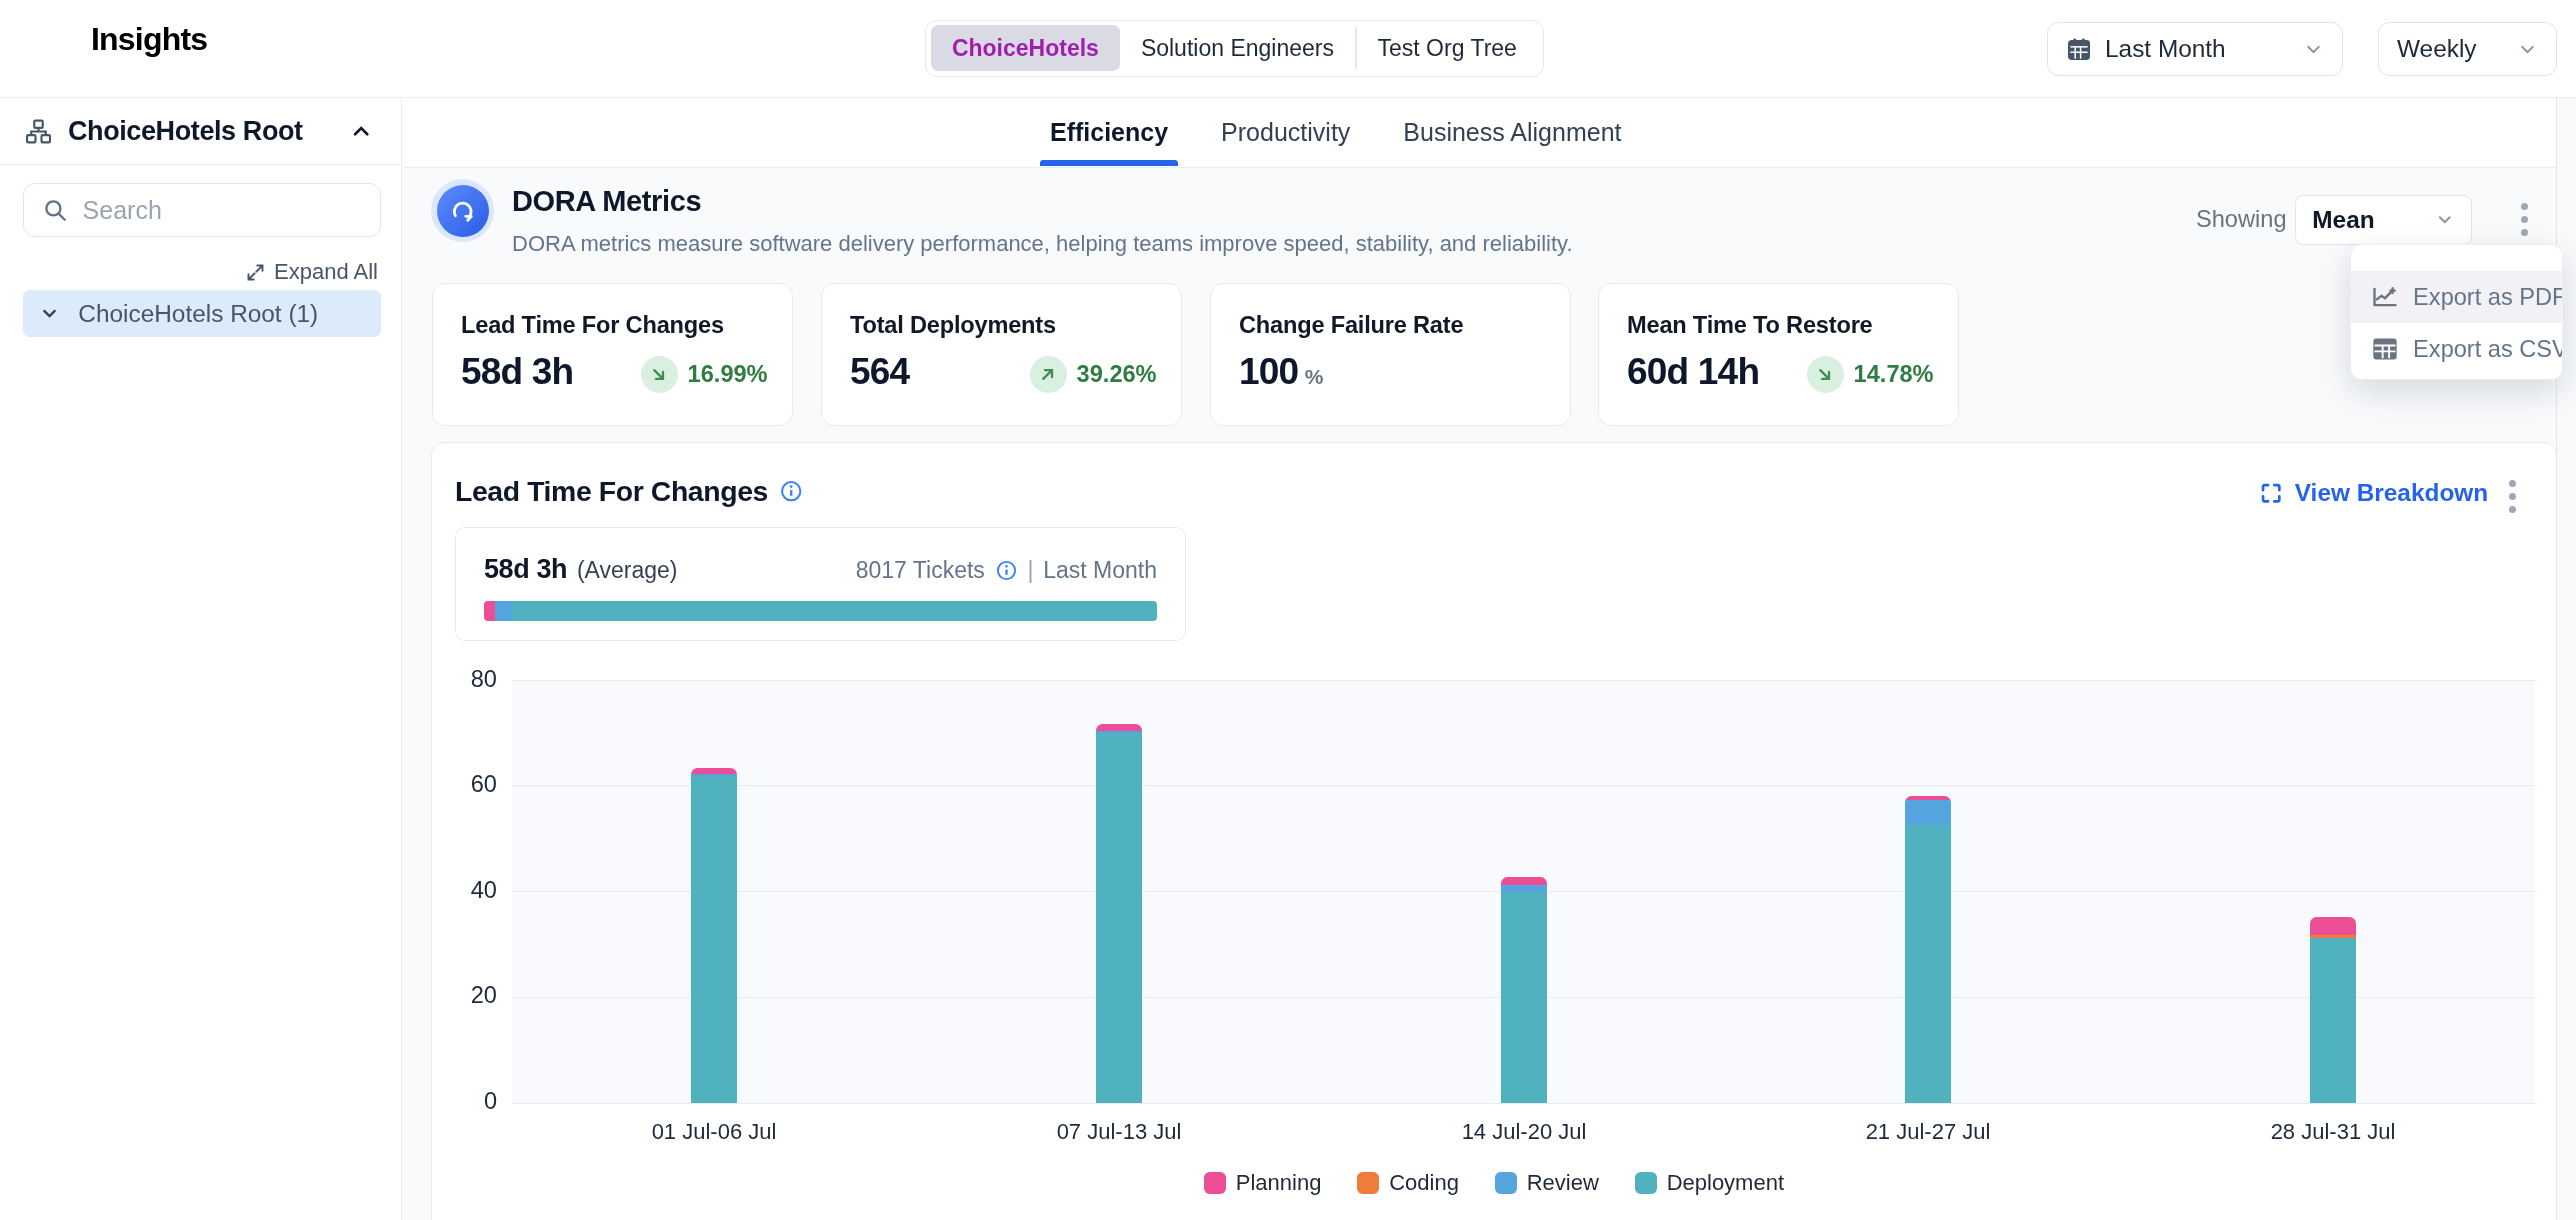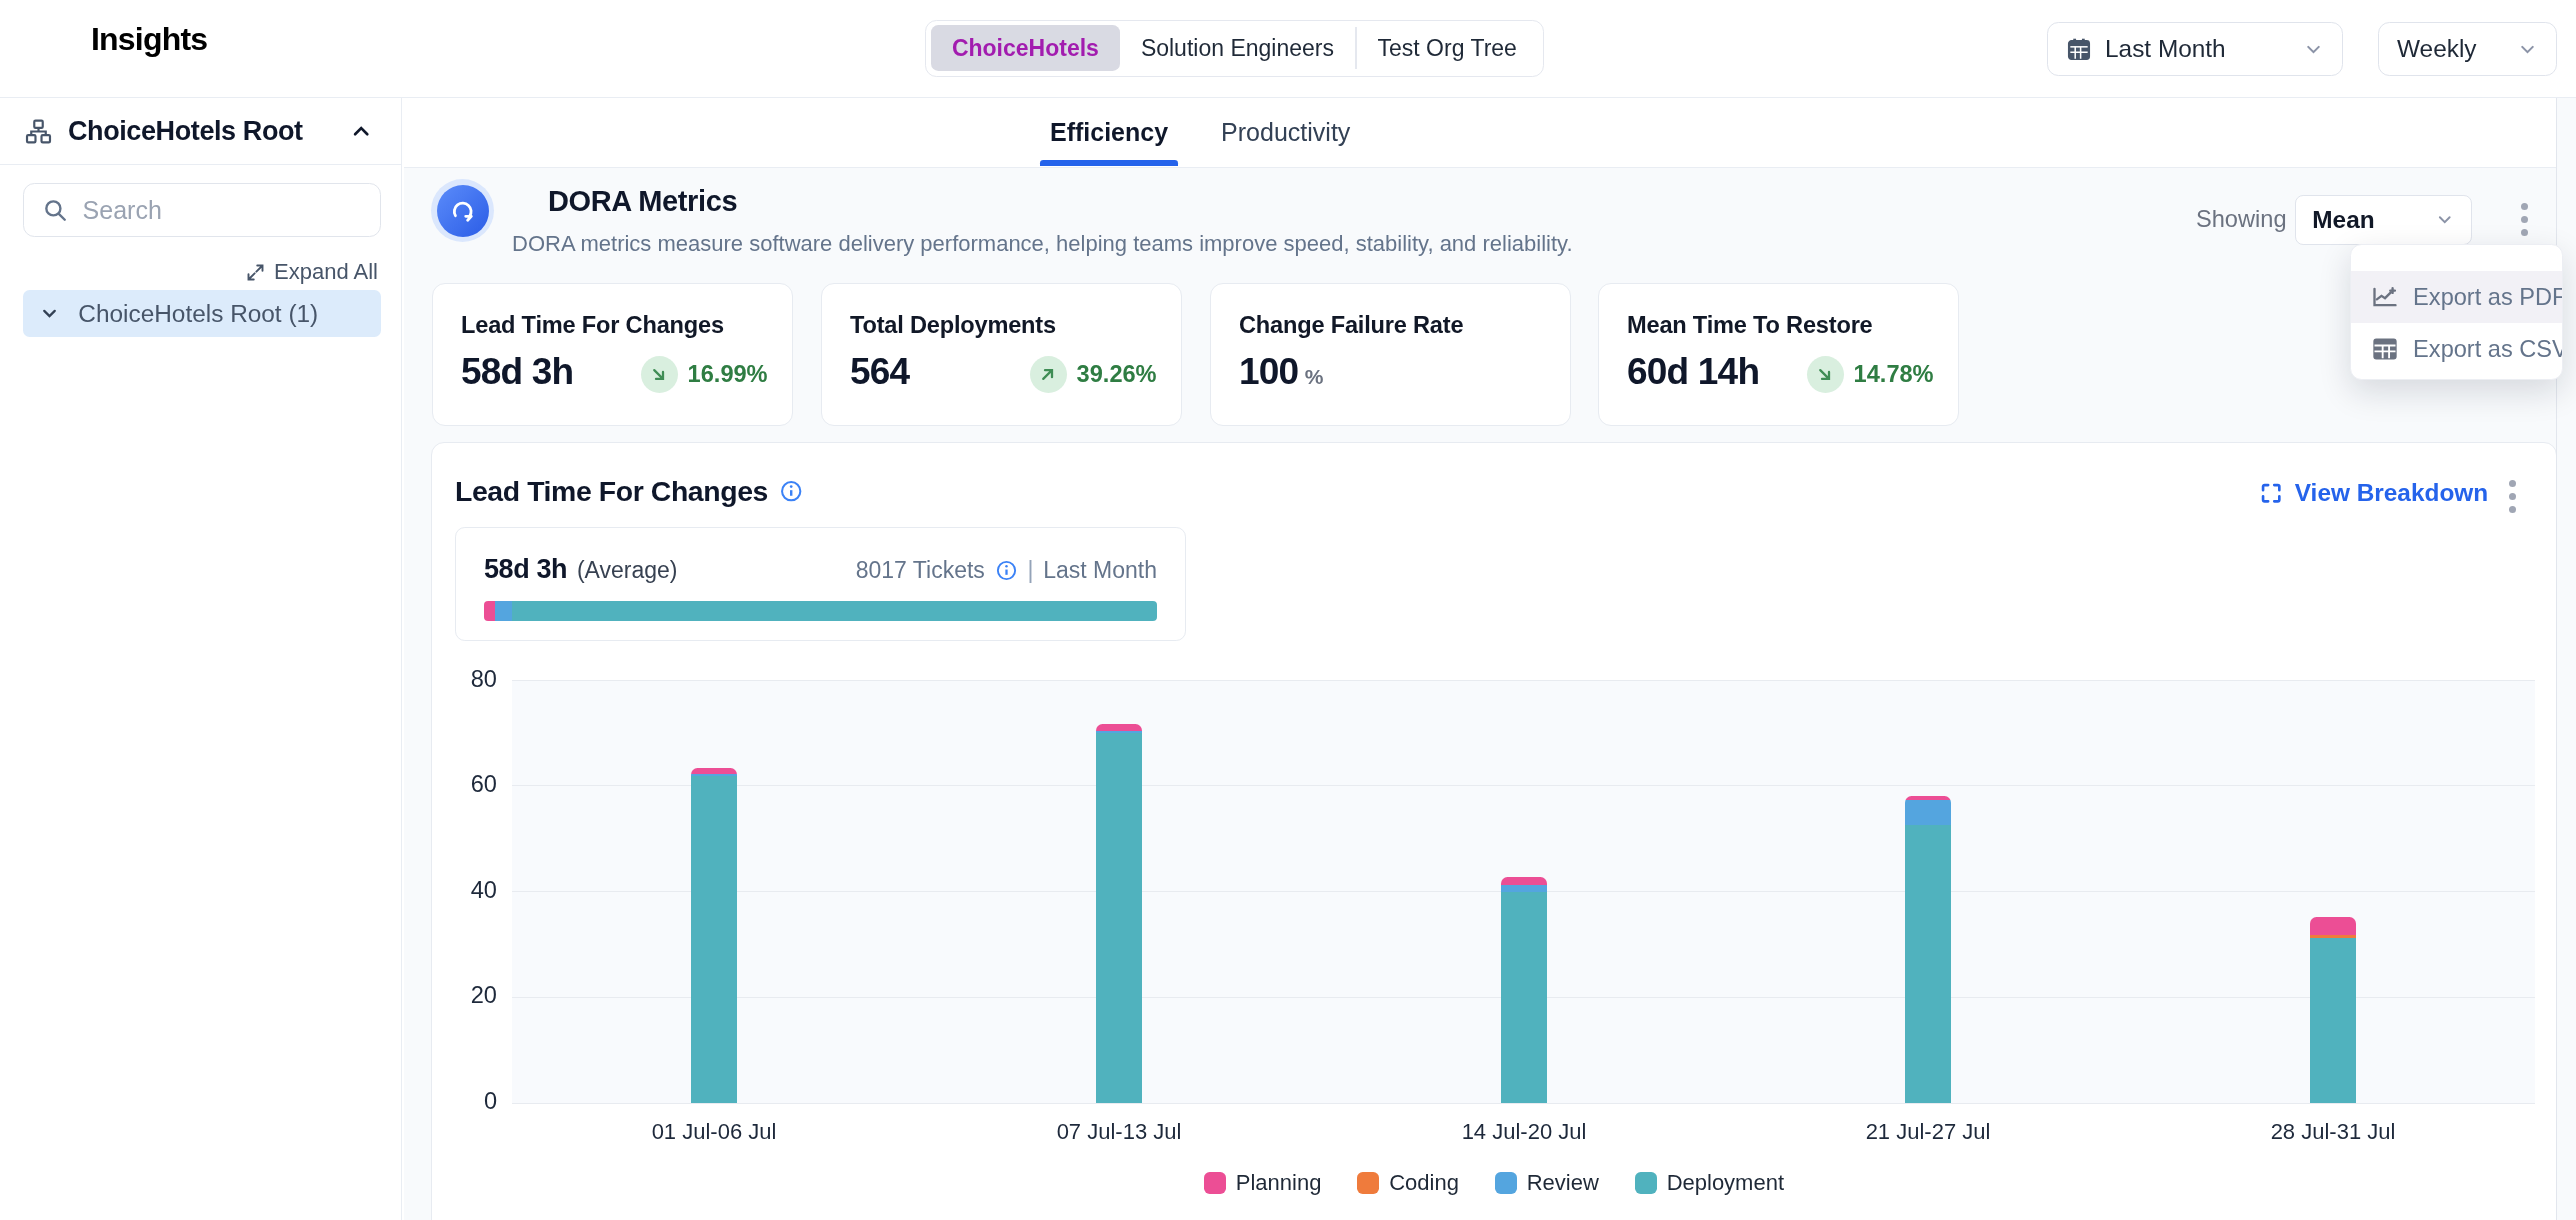--- a/index.html
+++ b/index.html
@@ -50,21 +50,21 @@
   .tab { position:relative; font-size:25px; color:#334155; height:68px; display:flex; align-items:center; cursor:pointer; }
   .tab.active { font-weight:700; color:#0f172a; }
   .tab.active::after { content:""; position:absolute; left:-9.8px; right:-9.8px; bottom:0; height:5.7px;
     background:#2563eb; border-radius:3.3px 3.3px 0 0; }
 
   
   #dora-icon { position:absolute; left:431px; top:179px; width:63px; height:63px; border-radius:50%;
     background:#dbe7fd; display:flex; align-items:center; justify-content:center; }
   #dora-icon .inner { width:52px; height:52px; border-radius:50%;
     background:linear-gradient(135deg,#5b8cfa,#2b5ce6); display:flex; align-items:center; justify-content:center; }
-  #dora-title { position:absolute; left:512px; top:185px; font-size:29px; font-weight:800; letter-spacing:-0.4px;margin-left:36px; }
+  #dora-title { position:absolute; left:512px; top:185px; font-size:29px; font-weight:800; letter-spacing:-0.4px; }
   #dora-desc { position:absolute; left:512px; top:231px; font-size:22px; color:#64748b; }
   #showing-label { position:absolute; left:2196px; top:206px; font-size:23.6px; color:#6b7280; }
   #mean-select { position:absolute; left:2295px; top:195px; width:177px; height:50px; border:1.6px solid #e0e4ec;
     border-radius:8.1px; background:#fff; display:flex; align-items:center; padding:0 16.3px; gap:9.8px; }
   #mean-select .lbl { font-size:24.4px; font-weight:600; color:#111827; }
   .kebab { display:flex; flex-direction:column; gap:5.7px; align-items:center; cursor:pointer; padding:4.9px; }
   .kebab i { width:7.3px; height:7.3px; border-radius:50%; background:#a0a6b4; }
   #kebab-dora { position:absolute; left:2516px; top:198px; }
 
   
@@ -215,20 +215,21 @@
     <span>ChoiceHotels Root (1)</span>
   </div>
 </div>
 
 <div id="main-bg"></div>
 
 <div id="tabs-row"></div>
 <div id="tabs">
   <div class="tab active">Efficiency</div>
   <div class="tab">Productivity</div>
+  <div class="tab">Business Alignment</div>
 </div>
 
 <div id="dora-icon">
   <div class="inner">
     <svg width="31" height="31" viewBox="0 0 24 24" fill="none" stroke="#fff" stroke-width="2.2" stroke-linecap="round">
       <path d="M6.5 16a6.5 6.5 0 1 1 11 .5"></path>
       <path d="M14.5 16.5h4M16 19.5l2.8-3"></path>
     </svg>
   </div>
 </div>

